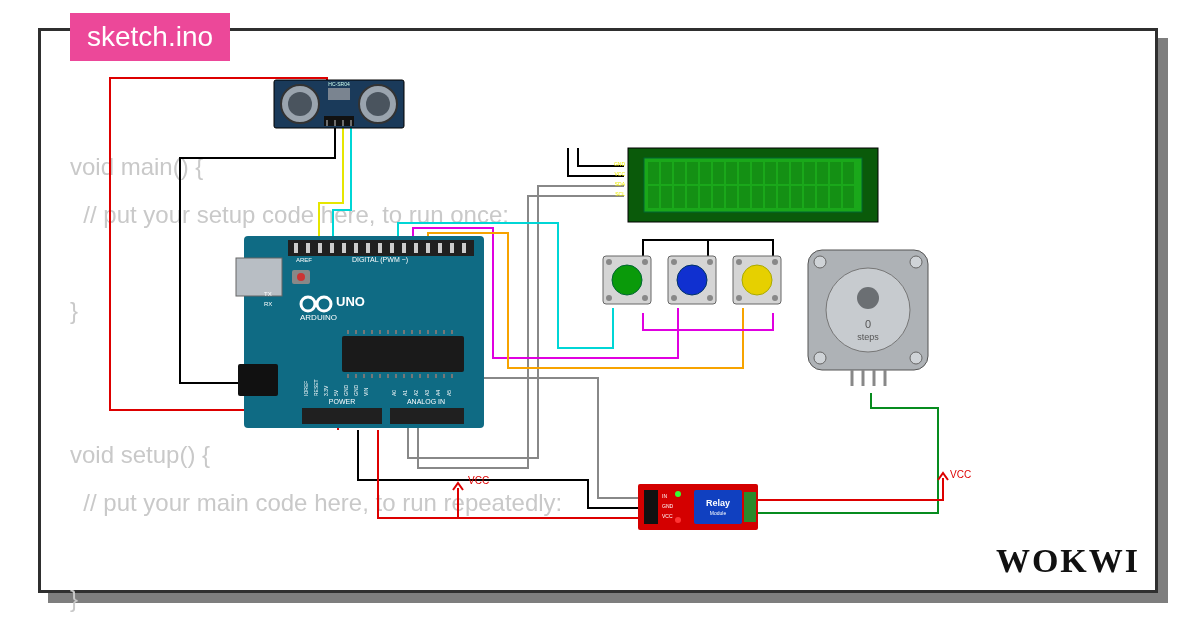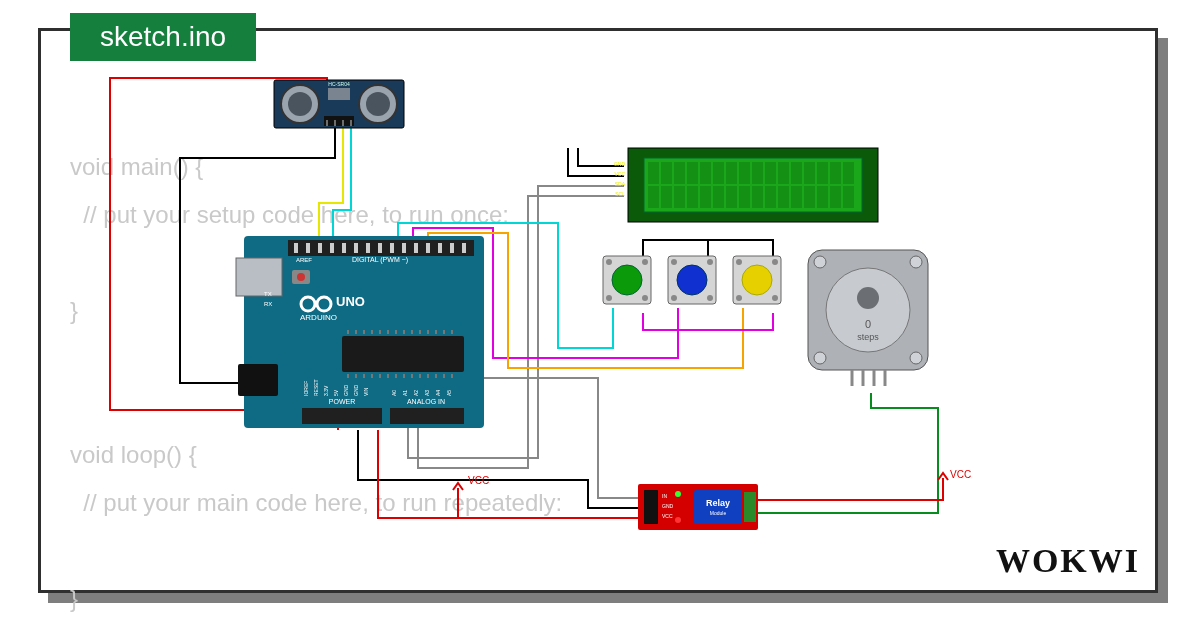--- a/index.html
+++ b/index.html
@@ -1,41 +1,41 @@
 <!DOCTYPE html>
 <html><head>
 <meta charset="utf-8">
 <style>
   * { margin: 0; padding: 0; box-sizing: border-box; }
   html, body { width: 1200px; height: 630px; background: #fff; font-family: Arial, sans-serif; overflow: hidden; }
   .stage { position: relative; width: 1200px; height: 630px; }
   .shadow { position: absolute; left: 48px; top: 38px; width: 1120px; height: 565px; background: #7e7e7e; }
   .card { position: absolute; left: 38px; top: 28px; width: 1120px; height: 565px; background: #fff; border: 3px solid #2f2f2f; }
-  .tab { position: absolute; left: 70px; top: 13px; background: #15803d; color: #fff; font-size: 28px; padding: 8px 30px; font-family: Arial, sans-serif; z-index: 5; }
+  .tab { position: absolute; left: 70px; top: 13px; background: #ec4899; color: #fff; font-size: 28px; padding: 8px 17px; font-family: Arial, sans-serif; z-index: 5; }
   .logo { position: absolute; right: 60px; bottom: 50px; font-family: "Comic Sans MS", cursive; font-size: 34px; font-weight: bold; letter-spacing: 2px; color: #111; z-index: 3; }
   .code { position: absolute; left: 70px; top: 95px; width: 900px; color: #c9c9c9; font-family: Arial, sans-serif; font-size: 24px; line-height: 48px; white-space: pre; z-index: 0; }
   svg.canvas { position: absolute; left: 38px; top: 28px; width: 1120px; height: 565px; z-index: 2; }
   .wire { fill: none; stroke-width: 2; }
 </style>
 </head>
 <body>
 
 <div class="stage">
   <div class="shadow"></div>
   <div class="card"></div>
   <div class="tab">sketch.ino</div>
 
   <div class="code">
 <span>void main() {</span>
 <span>  // put your setup code here, to run once:</span>
 
 <span>}</span>
 
 
-<span>void loop() {</span>
+<span>void setup() {</span>
 <span>  // put your main code here, to run repeatedly:</span>
 
 <span>}</span>
   </div>
 
   <svg class="canvas" viewBox="0 0 1120 565">
 
     <path class="wire" stroke="#d00" d="M 289 92 L 289 50 L 72 50 L 72 382 L 300 382 L 300 402"></path>
     <path class="wire" stroke="#000" d="M 297 92 L 297 130 L 142 130 L 142 355 L 272 355 L 272 392"></path>
     <path class="wire" stroke="#e6e600" d="M 305 92 L 305 175 L 281 175 L 281 210"></path>

